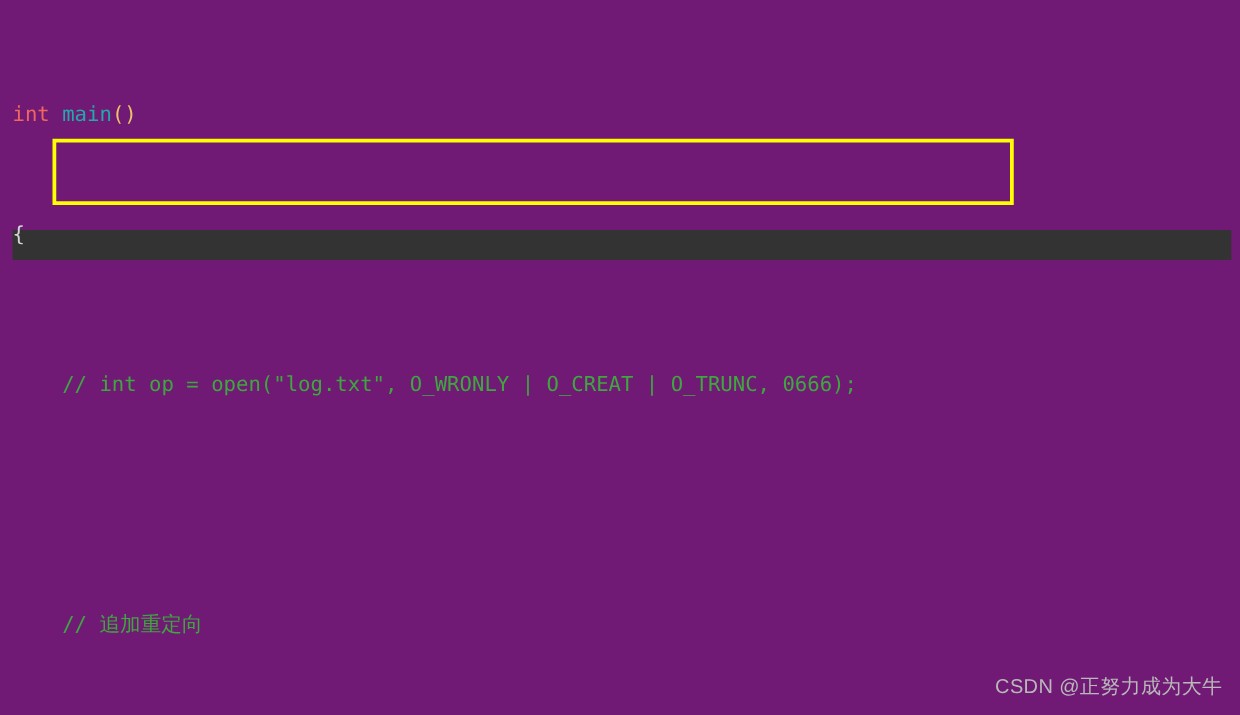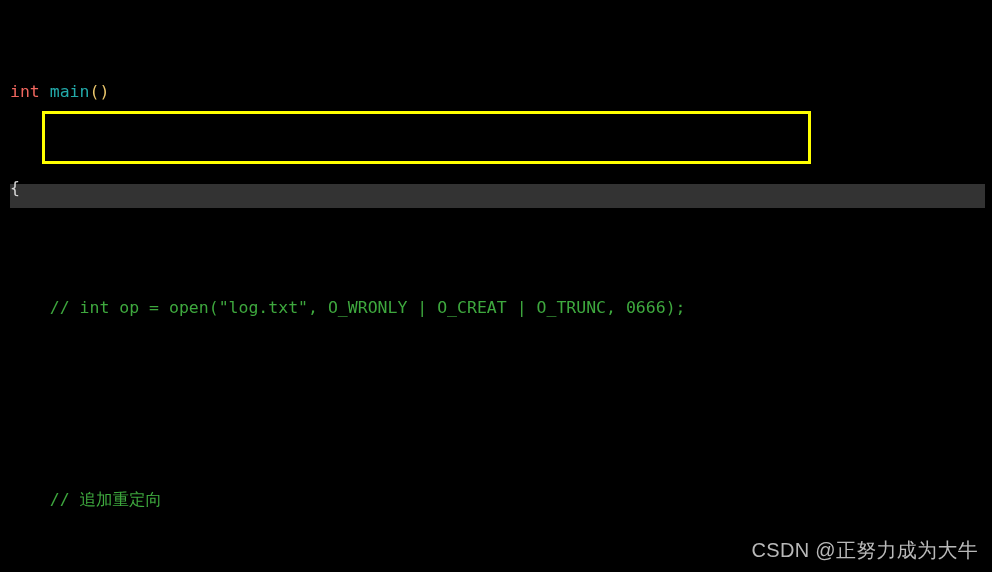--- a/index.html
+++ b/index.html
@@ -4,21 +4,21 @@
 <style>
   html, body {
     margin: 0;
     padding: 0;
     background: #1c1c1c;
   }
   #editor {
     position: relative;
     width: 992px;
     height: 572px;
-    background: #000000;
+    background: #701a75;
     overflow: hidden;
     font-family: "DejaVu Sans Mono", "Liberation Mono", monospace;
     font-size: 16.5px;
     line-height: 24px;
     -webkit-font-smoothing: antialiased;
   }
   #code {
     position: absolute;
     left: 10px;
     top: 8px;
@@ -61,21 +61,21 @@
   .cmt     { color: #3ea83e; }
   .cmt-cjk { color: #3ea83e; }
 
   
   #watermark {
     position: absolute;
     right: 14px;
     bottom: 10px;
     color: #b9b9b9;
     font-family: "Liberation Sans", "DejaVu Sans", sans-serif;
-    font-size: 20px;
+    font-size: 16px;
     letter-spacing: 0.3px;
     z-index: 5;
   }
 </style>
 </head>
 <body>
 
 <div id="editor">
 
   <div id="current-line"></div>

